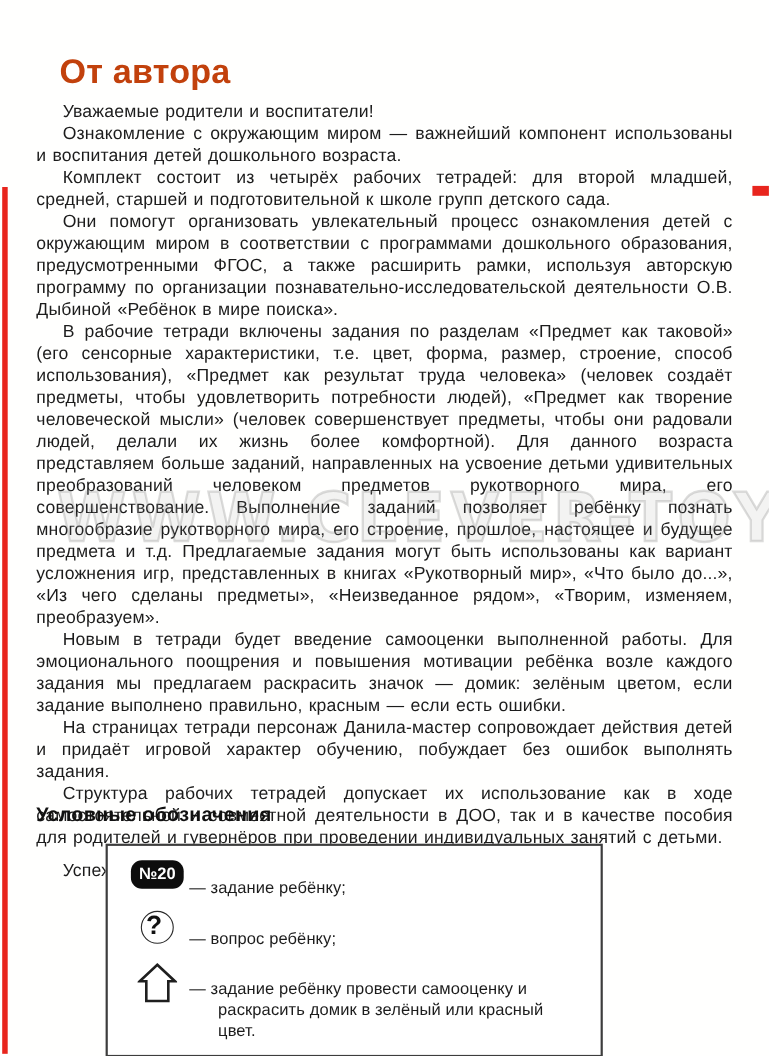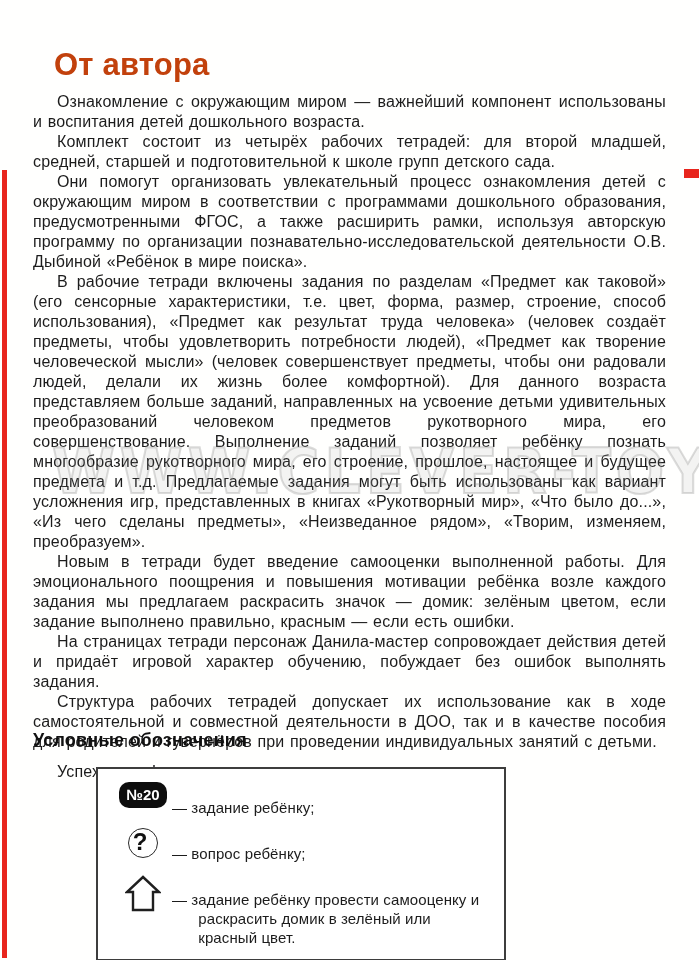--- a/index.html
+++ b/index.html
@@ -34,21 +34,21 @@
     -webkit-text-stroke:2px rgba(140,140,140,0.30);
     pointer-events:none;
   }
 
   .legend { position:absolute; left:33px; right:33px; top:730px; z-index:1; }
   .legend-heading {
     margin:0 0 16px 0; font-size:18px; font-weight:bold;
     letter-spacing:0.2px; color:#111;
   }
   .legend-box {
-    margin-left:63px; width:410px; min-height:130px;
+    margin-left:63px; width:452px; min-height:130px;
     border:2px solid #3d3d3d; background:#fff; padding:13px 18px 12px 16px;
   }
   .legend-row { display:flex; align-items:flex-start; margin-bottom:11px; }
   .legend-row:last-child { margin-bottom:0; }
   .icon-cell { width:58px; flex:0 0 58px; display:flex; justify-content:center; }
   .legend-label {
     font-size:15px; line-height:19px; letter-spacing:0.1px; color:#1c1c1c;
     padding-left:1.75em; text-indent:-1.75em; margin-top:16px;
   }
 
@@ -77,20 +77,21 @@
 <div class="page">
 
   <div class="red-spine"></div>
   <div class="red-dash"></div>
 
   <div class="watermark">WWW.CLEVER-TOY.RU</div>
 
   <div class="content">
     <h1 class="title">От автора</h1>
     <div class="body">
+      <p>Уважаемые родители и воспитатели!</p>
       <p>Ознакомление с окружающим миром — важнейший компонент использованы и воспитания детей дошкольного возраста.</p>
       <p>Комплект состоит из четырёх рабочих тетрадей: для второй младшей, средней, старшей и подготовительной к школе групп детского сада.</p>
       <p>Они помогут организовать увлекательный процесс ознакомления детей с окружающим миром в соответствии с программами дошкольного образования, предусмотренными ФГОС, а также расширить рамки, используя авторскую программу по организации познавательно-исследовательской деятельности О.В. Дыбиной «Ребёнок в мире поиска».</p>
       <p>В рабочие тетради включены задания по разделам «Предмет как таковой» (его сенсорные характеристики, т.е. цвет, форма, размер, строение, способ использования), «Предмет как результат труда человека» (человек создаёт предметы, чтобы удовлетворить потребности людей), «Предмет как творение человеческой мысли» (человек совершенствует предметы, чтобы они радовали людей, делали их жизнь более комфортной). Для данного возраста представляем больше заданий, направленных на усвоение детьми удивительных преобразований человеком предметов рукотворного мира, его совершенствование. Выполнение заданий позволяет ребёнку познать многообразие рукотворного мира, его строение, прошлое, настоящее и будущее предмета и т.д. Предлагаемые задания могут быть использованы как вариант усложнения игр, представленных в книгах «Рукотворный мир», «Что было до...», «Из чего сделаны предметы», «Неизведанное рядом», «Творим, изменяем, преобразуем».</p>
       <p>Новым в тетради будет введение самооценки выполненной работы. Для эмоционального поощрения и повышения мотивации ребёнка возле каждого задания мы предлагаем раскрасить значок — домик: зелёным цветом, если задание выполнено правильно, красным — если есть ошибки.</p>
       <p>На страницах тетради персонаж Данила-мастер сопровождает действия детей и придаёт игровой характер обучению, побуждает без ошибок выполнять задания.</p>
       <p>Структура рабочих тетрадей допускает их использование как в ходе самостоятельной и совместной деятельности в ДОО, так и в качестве пособия для родителей и гувернёров при проведении индивидуальных занятий с детьми.</p>
       <p class="signoff">Успехов вам!</p>
     </div>
   </div>

